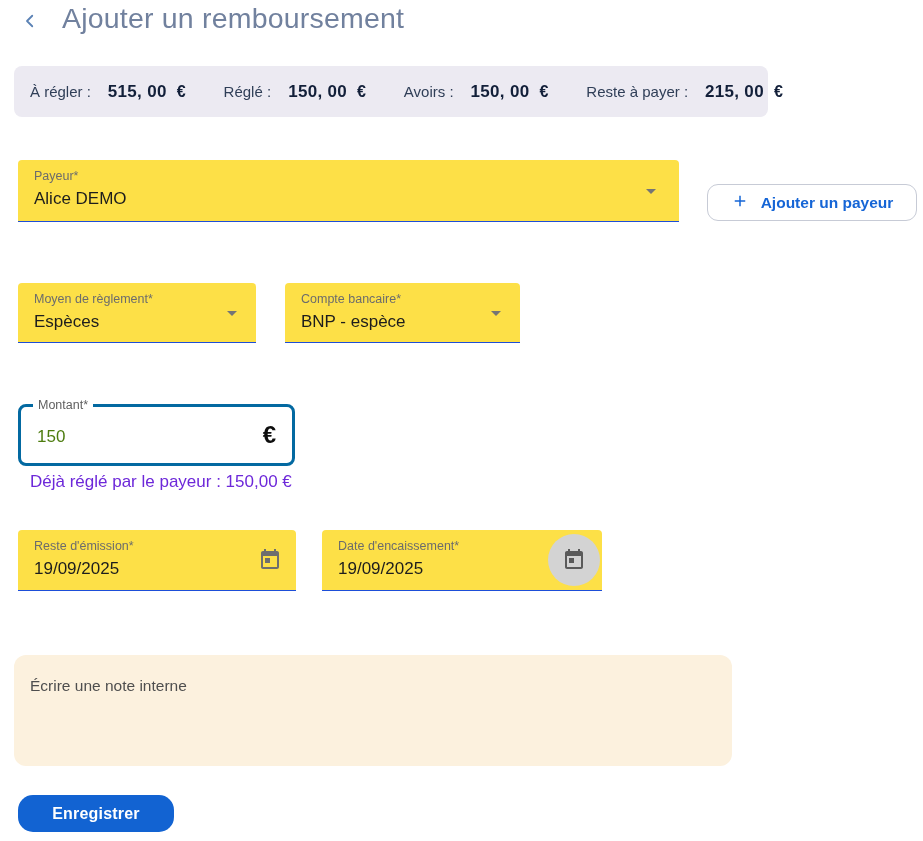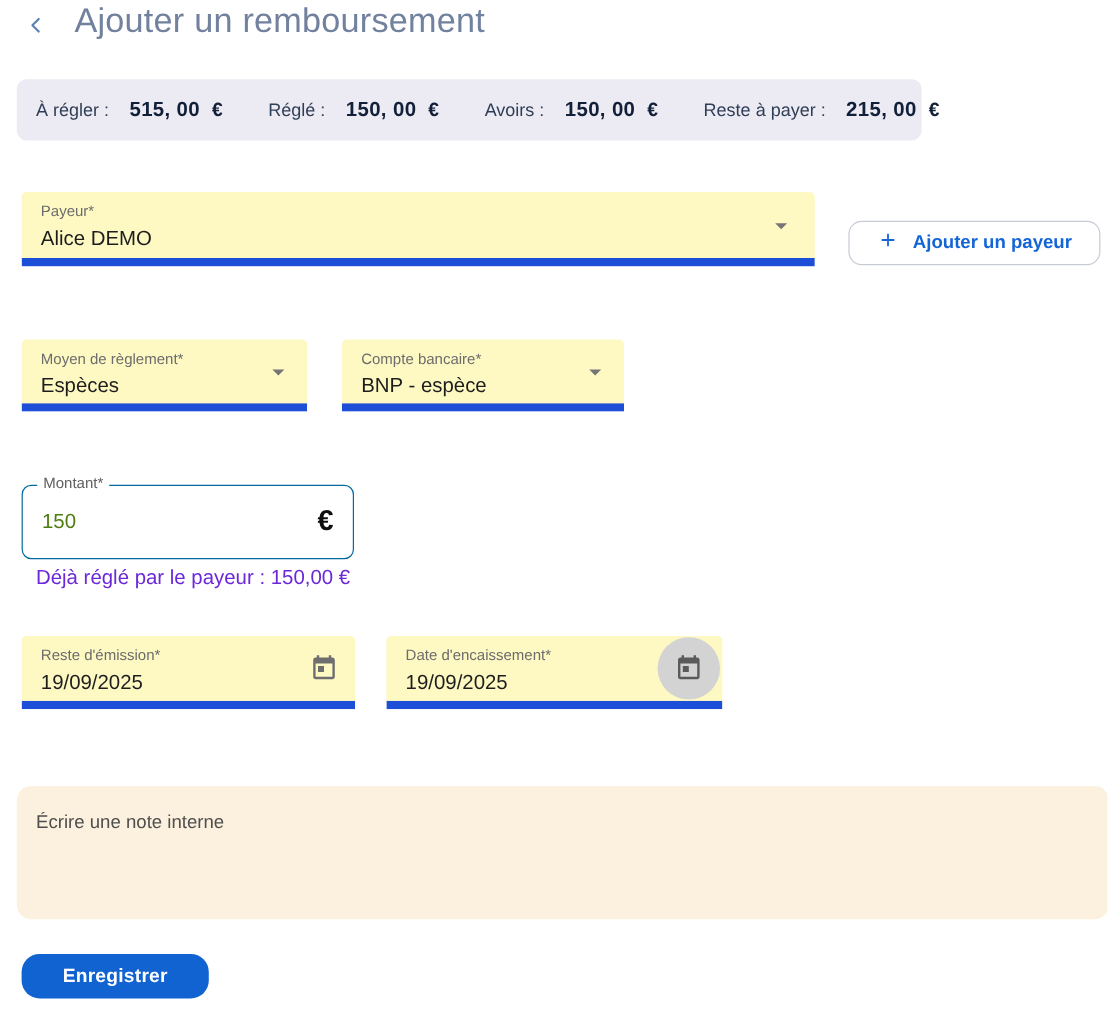--- a/index.html
+++ b/index.html
@@ -23,53 +23,53 @@
   
   .summary-bar{position:absolute;left:14px;top:66px;width:754px;height:51px;
     background:var(--summary_bg);border-radius:8px;display:flex;align-items:center;
     padding:0 16px;gap:38px;}
   .summary-item{display:flex;align-items:baseline;white-space:nowrap;}
   .summary-label{font-size:15px;color:#2F3E57;}
   .summary-amount{font-size:17px;font-weight:700;color:#121F39;margin-left:17px;letter-spacing:.3px;}
   .summary-currency{font-size:16px;font-weight:700;color:#121F39;margin-left:10px;}
 
   
-  .filled-field{position:absolute;background:#fef9c3;border-bottom:7px solid #1d4ed8;
+  .filled-field{position:absolute;background:#fde047;border-bottom:1px solid #1d4ed8;
     border-radius:4px 4px 0 0;cursor:pointer;}
   .filled-label{position:absolute;left:16px;top:9px;font-size:12.5px;color:#6C6C6C;}
   .filled-value{position:absolute;left:16px;top:29px;font-size:17px;color:#1D1D1D;}
   .caret{position:absolute;right:8px;top:50%;transform:translateY(-50%);line-height:0;}
 
   
   .add-payer-btn{position:absolute;left:707px;top:184px;width:210px;height:37px;
     background:#fff;border:1px solid #C7CBD6;border-radius:11px;color:var(--accent);
     display:flex;align-items:center;justify-content:center;gap:12px;cursor:pointer;
     font-family:inherit;font-size:15.5px;font-weight:700;}
 
   
   .outlined-field{position:absolute;left:18px;top:404px;width:277px;height:62px;
-    border:1px solid #0369a1;border-radius:8px;background:#fff;}
+    border:3px solid #0369a1;border-radius:8px;background:#fff;}
   .outlined-label{position:absolute;top:-9px;left:12px;background:#fff;padding:0 5px;
     font-size:12.5px;color:#5F5F5F;}
   .amount-input{position:absolute;left:16px;top:1px;width:190px;height:58px;border:none;
     outline:none;background:transparent;font-family:inherit;font-size:17px;color:#4d7c0f;}
   .euro-adornment{position:absolute;right:16px;top:50%;transform:translateY(-50%);
     font-size:24px;font-weight:700;color:#0e0e0e;}
   .amount-helper{position:absolute;left:30px;top:472px;font-size:17px;color:#6d28d9;text-align:center;}
 
   
   .date-icon-plain{position:absolute;right:14px;top:50%;transform:translateY(-50%);
     width:24px;height:24px;border:none;background:transparent;cursor:pointer;
     display:flex;align-items:center;justify-content:center;line-height:0;}
   .date-icon-circle{position:absolute;right:2px;top:50%;transform:translateY(-50%);
     width:52px;height:52px;border:none;border-radius:50%;background:#D3D3D3;cursor:pointer;
     display:flex;align-items:center;justify-content:center;line-height:0;}
 
   
-  .note-area{position:absolute;left:14px;top:655px;width:910px;height:111px;
+  .note-area{position:absolute;left:14px;top:655px;width:718px;height:111px;
     background:var(--note_bg);border:none;border-radius:12px;resize:none;outline:none;
     padding:22px 16px;font-family:inherit;font-size:15.5px;color:#333;}
   .note-area::placeholder{color:#4E4E4E;opacity:1;}
 
   
   .save-btn{position:absolute;left:18px;top:795px;width:156px;height:37px;
     background:var(--button_blue);border:none;border-radius:15px;color:#fff;cursor:pointer;
     font-family:inherit;font-size:16px;font-weight:700;letter-spacing:.2px;}
 </style>
 </head>

